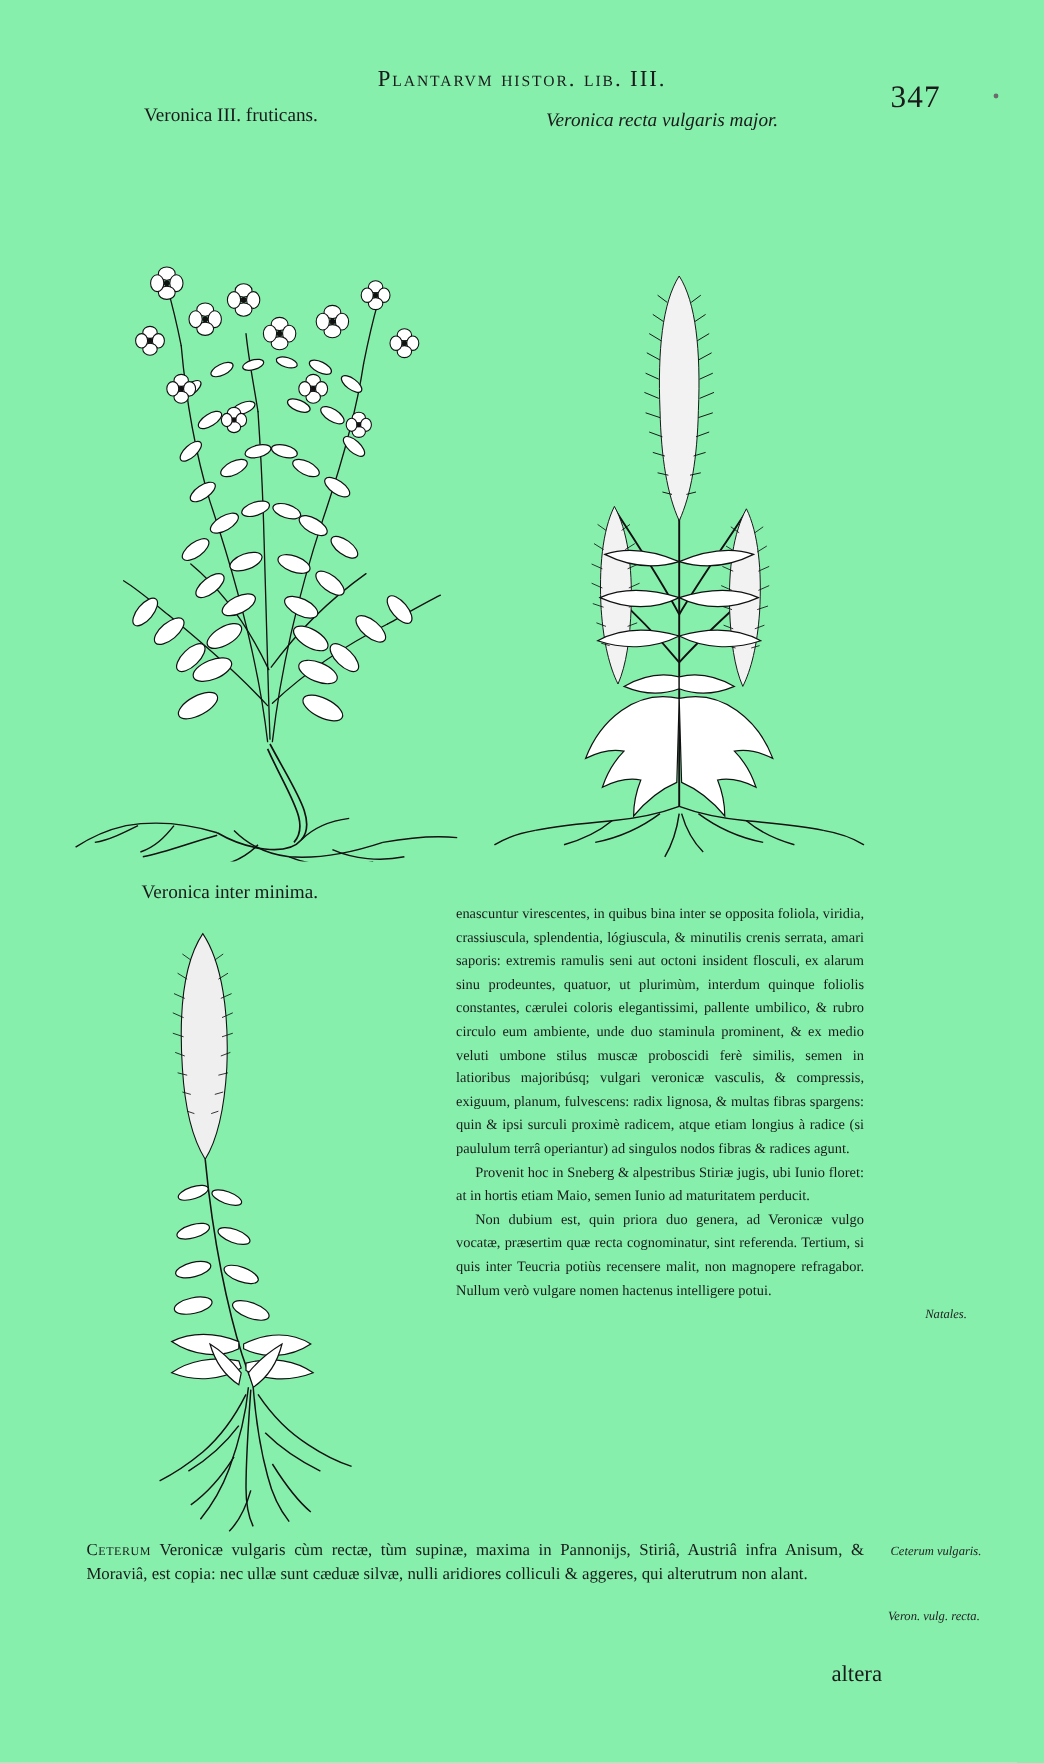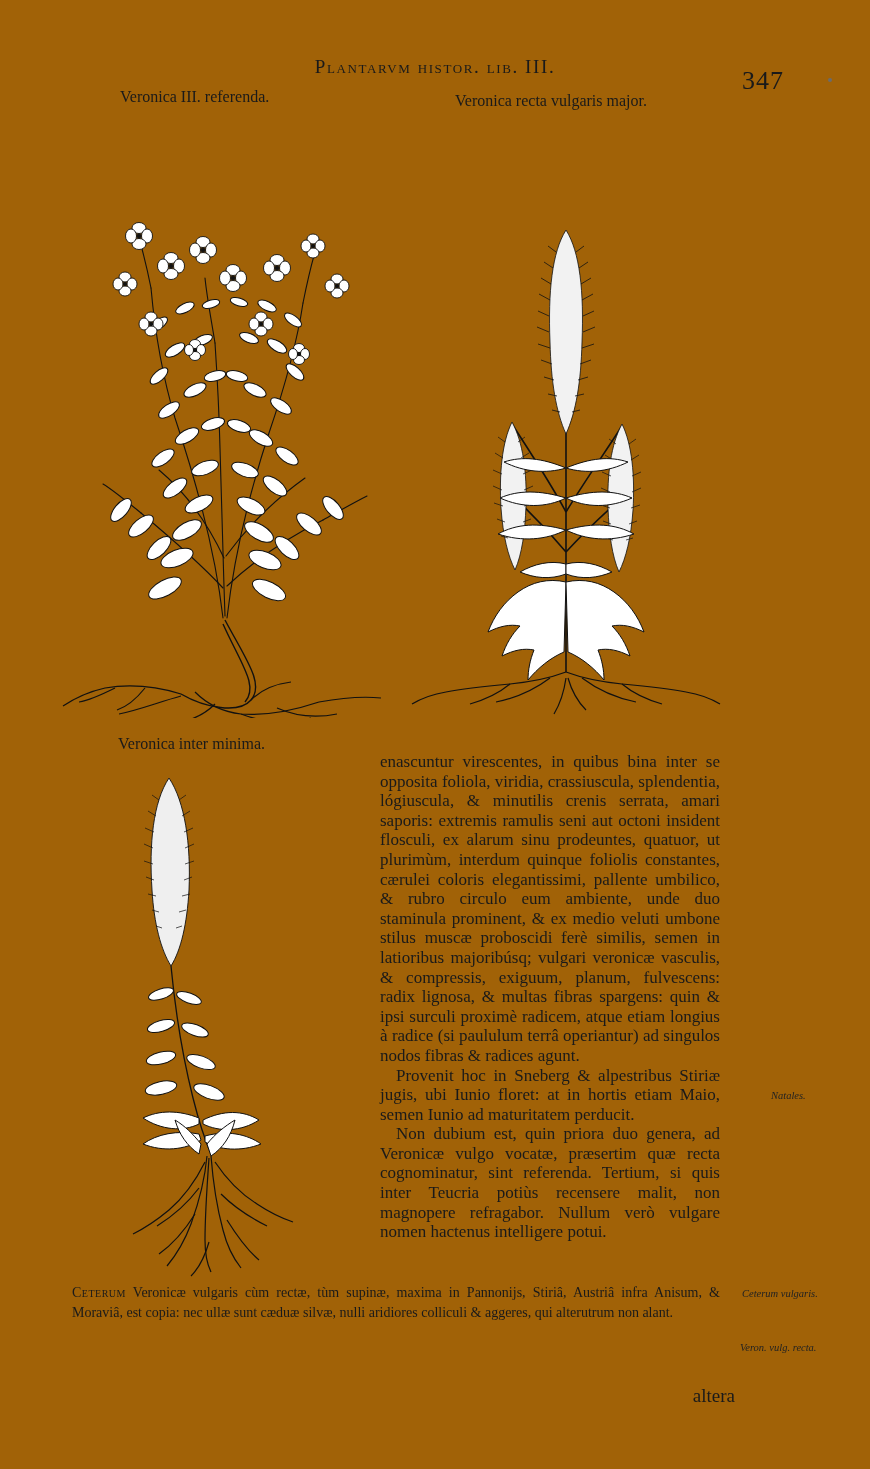--- a/index.html
+++ b/index.html
@@ -11,21 +11,21 @@
     width: 870px;
     height: 1469px;
     position: relative;
     font-family: "Liberation Serif", serif;
     color: #1a1a1a;
     overflow: hidden;
   }
   .page {
     position: absolute;
     inset: 0;
-    background: #a16207;
+    background: #86efac;
   }
   
   .running-head {
     position: absolute;
     top: 56px;
     left: 0;
     width: 870px;
     text-align: center;
     font-variant: small-caps;
     font-size: 19px;
@@ -48,40 +48,40 @@
     border-radius: 50%;
   }
   
   .cap {
     position: absolute;
     font-size: 16px;
     font-family: "Liberation Serif", serif;
     white-space: nowrap;
   }
   .cap-left  { top: 88px;  left: 120px; }
-  .cap-right { top: 92px;  left: 455px; }
+  .cap-right { top: 92px;  left: 455px; font-style: italic; }
   .cap-bottom{ top: 735px; left: 118px; }
 
   
   .fig {
     position: absolute;
   }
   #fig-fruticans { top: 118px; left: 55px;  width: 340px; height: 600px; }
   #fig-major     { top: 112px; left: 400px; width: 330px; height: 610px; }
   #fig-minima    { top: 758px; left: 95px;  width: 270px; height: 520px; }
 
   .fig svg { display: block; width: 100%; height: 100%; }
 
   
   .col-right {
     position: absolute;
     top: 752px;
     left: 380px;
     width: 340px;
-    font-size: 17px;
+    font-size: 12px;
     line-height: 19.6px;
     text-align: justify;
     hyphens: none;
   }
   .col-right p { margin: 0; }
   .col-right p.indent { text-indent: 16px; }
   .col-right p + p { margin-top: 0px; }
 
   
   .gloss {
@@ -119,21 +119,21 @@
 </style>
 </head>
 <body>
 
 <div class="page">
 
   <div class="running-head">Plantarvm histor. lib. III.</div>
   <div class="page-number">347</div>
   <div class="corner-dot"></div>
 
-  <div class="cap cap-left">Veronica III. referenda.</div>
+  <div class="cap cap-left">Veronica III. fruticans.</div>
   <div class="cap cap-right">Veronica recta vulgaris major.</div>
   <div class="cap cap-bottom">Veronica inter minima.</div>
 
   <div class="fig" id="fig-fruticans">
     <svg viewBox="0 0 340 600" xmlns="http://www.w3.org/2000/svg">
       <g stroke="#111" fill="none" stroke-width="1.1" stroke-linecap="round">
 
         <path d="M168 500 C 160 430 140 360 120 300 C 108 260 100 215 96 170"></path>
         <path d="M172 500 C 180 430 196 370 214 315 C 230 268 242 225 248 185"></path>
         <path d="M170 498 C 168 440 166 380 165 330 C 164 290 162 255 160 225"></path>

